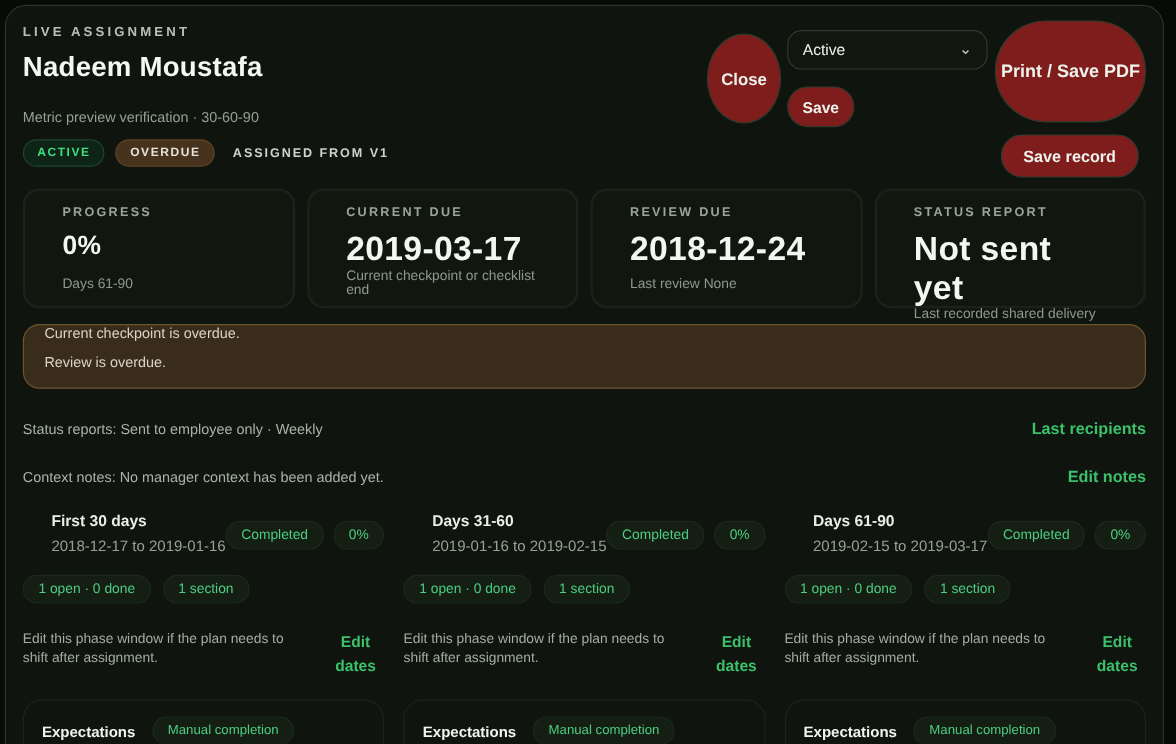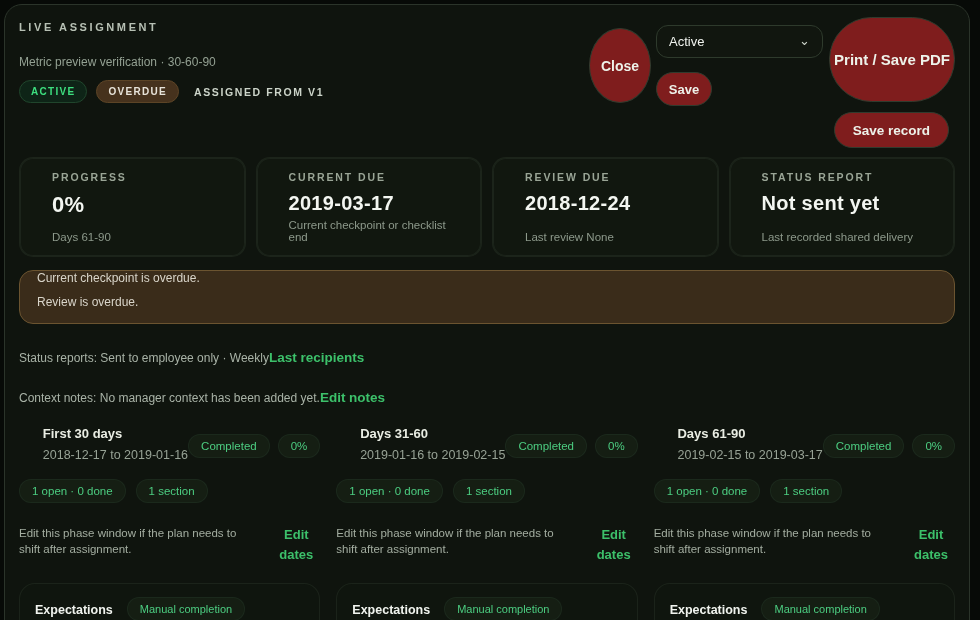--- a/index.html
+++ b/index.html
@@ -62,32 +62,32 @@
 
   
   .stats-grid { margin-top: 4px; display: grid; grid-template-columns: repeat(4, 1fr); gap: 10px; }
   .stat-card {
     background: #11170f; border: 1px solid #29322680; border-radius: 14px;
     height: 100px; padding: 13px 32px; display: flex; flex-direction: column;
     box-shadow: 0 0 0 1px #1c241b inset;
     border: 1px solid #28312580;
   }
   .stat-label { font-size: 10.5px; font-weight: bold; letter-spacing: 1.9px; color: #9aa596; }
-  .stat-value { margin-top: 9px; font-size: 20px; font-weight: bold; color: #f3f6f1; letter-spacing: 0.3px; }
+  .stat-value { margin-top: 9px; font-size: 28px; font-weight: bold; color: #f3f6f1; letter-spacing: 0.3px; }
   .stat-sub { margin-top: auto; font-size: 11.5px; color: #8d998b; }
 
   
   .warning-box {
     margin-top: 13px; background: #3a2c1a; border: 1px solid #6b5430;
     border-radius: 14px; padding: 0 17px 4px;
   }
   .warning-line { font-size: 12px; color: #d9d5ca; margin-bottom: 10px; }
 
   
-  .meta-row { display: flex; align-items: center; }
+  .meta-row { display: flex; align-items: center; justify-content: space-between; }
   .meta-row.first { margin-top: 26px; }
   .meta-row.second { margin-top: 25px; }
   .meta-text { font-size: 12px; color: #a9b3a7; }
   .link { color: #3cc06a; font-size: 13.5px; font-weight: bold; cursor: pointer; text-decoration: none; }
 
   
   .phases-grid { margin-top: 21px; display: grid; grid-template-columns: repeat(3, 1fr); gap: 16px; }
   .phase-head { display: flex; justify-content: flex-end; }
   .phase-title { font-size: 13px; font-weight: bold; color: #e9ede3; }
   .phase-range { margin-top: 7px; font-size: 12.5px; color: #97a295; }
@@ -113,20 +113,21 @@
   .expect-pills { margin-left: 14px; display: flex; flex-wrap: wrap; gap: 9px; }
   .expect-pills .pill { font-size: 11px; padding: 5px 12px; }
 </style>
 </head>
 <body>
 
 <div class="modal">
 
   <div class="header">
     <div class="eyebrow">LIVE ASSIGNMENT</div>
+    <div class="employee-name">Nadeem Moustafa</div>
     <div class="subtitle">Metric preview verification · 30-60-90</div>
     <div class="badge-row">
       <span class="badge badge-active">ACTIVE</span>
       <span class="badge badge-overdue">OVERDUE</span>
       <span class="badge-plain">ASSIGNED FROM V1</span>
     </div>
 
     <div class="header-actions">
       <button class="btn btn-close">Close</button>
       <div class="select-status">

